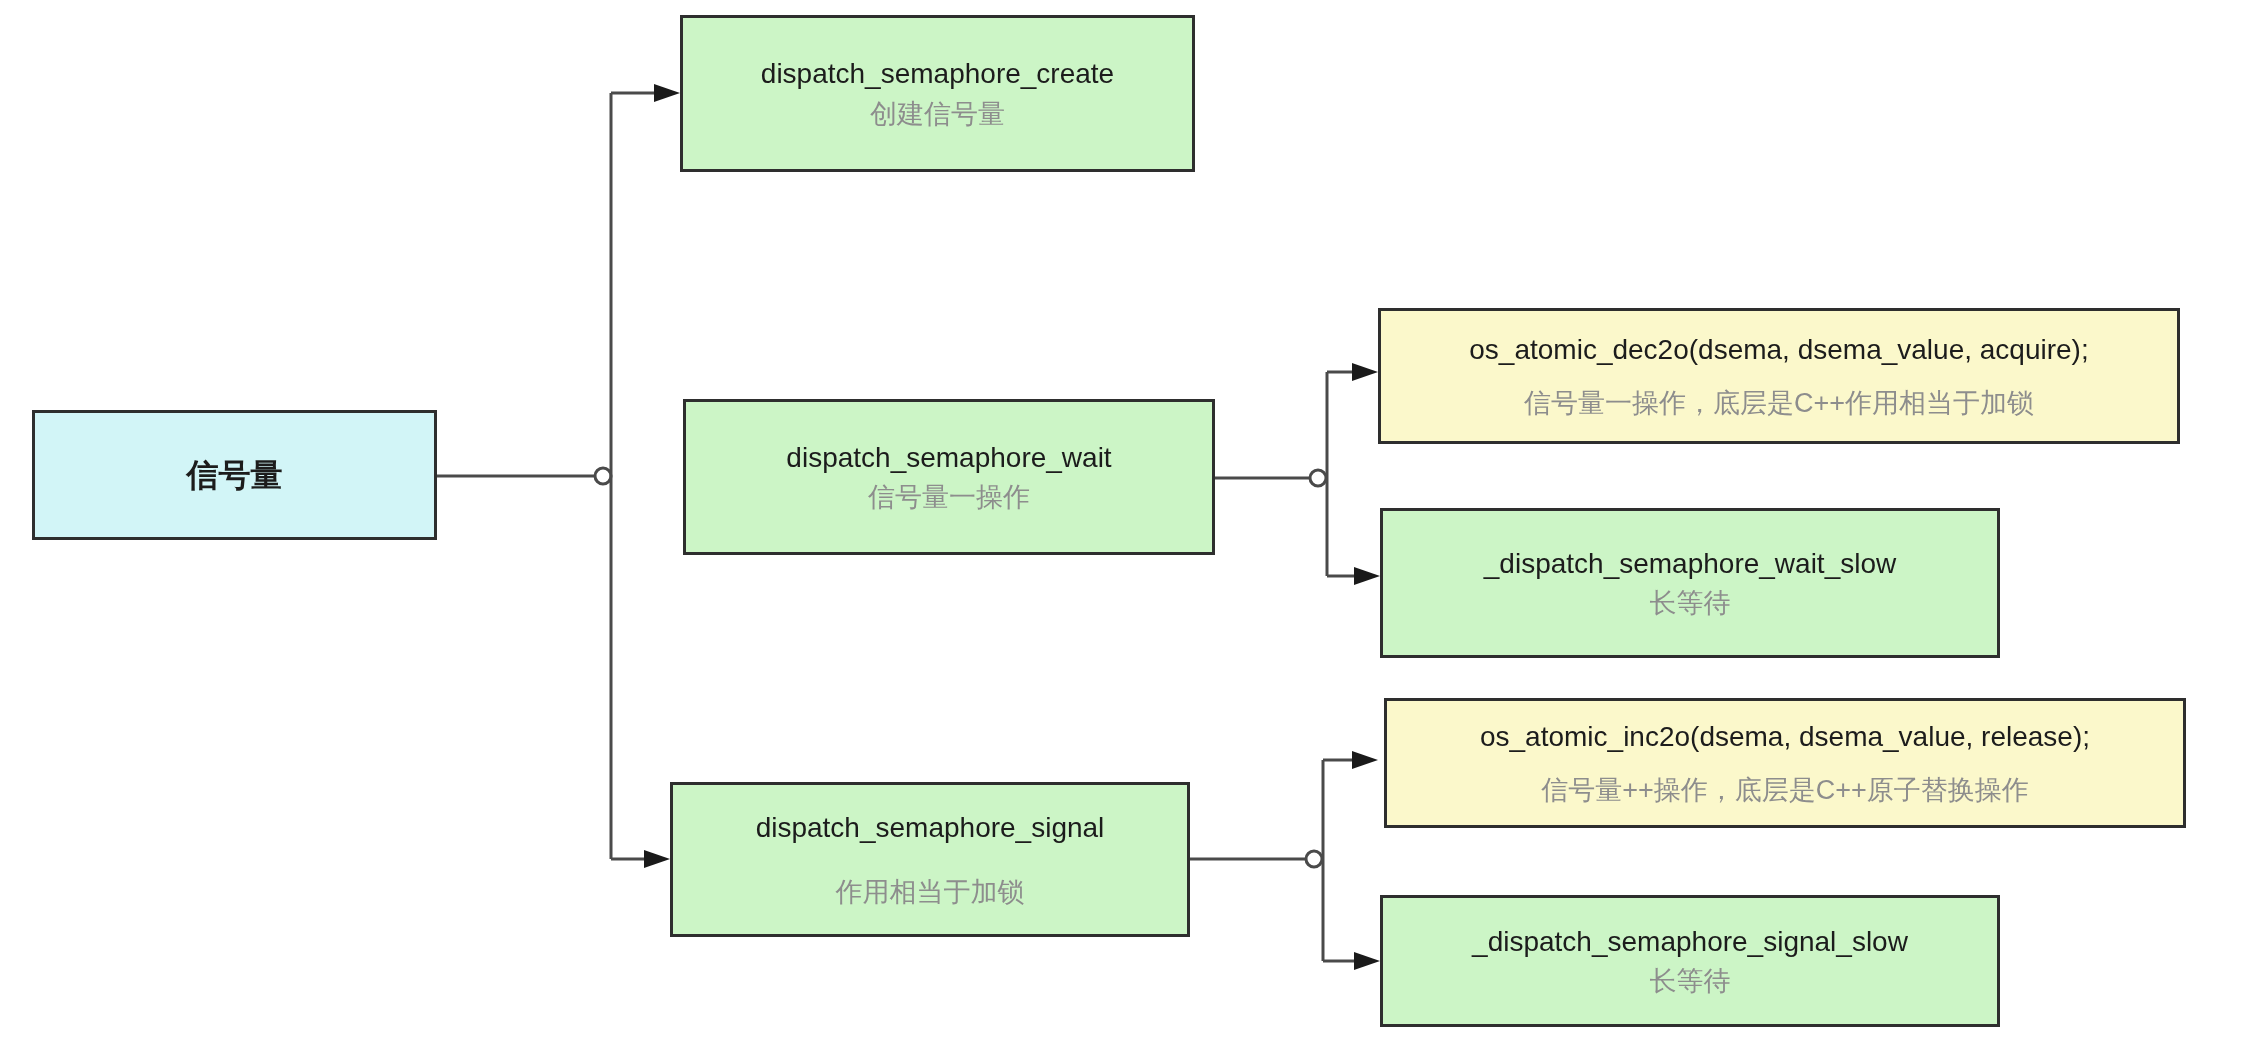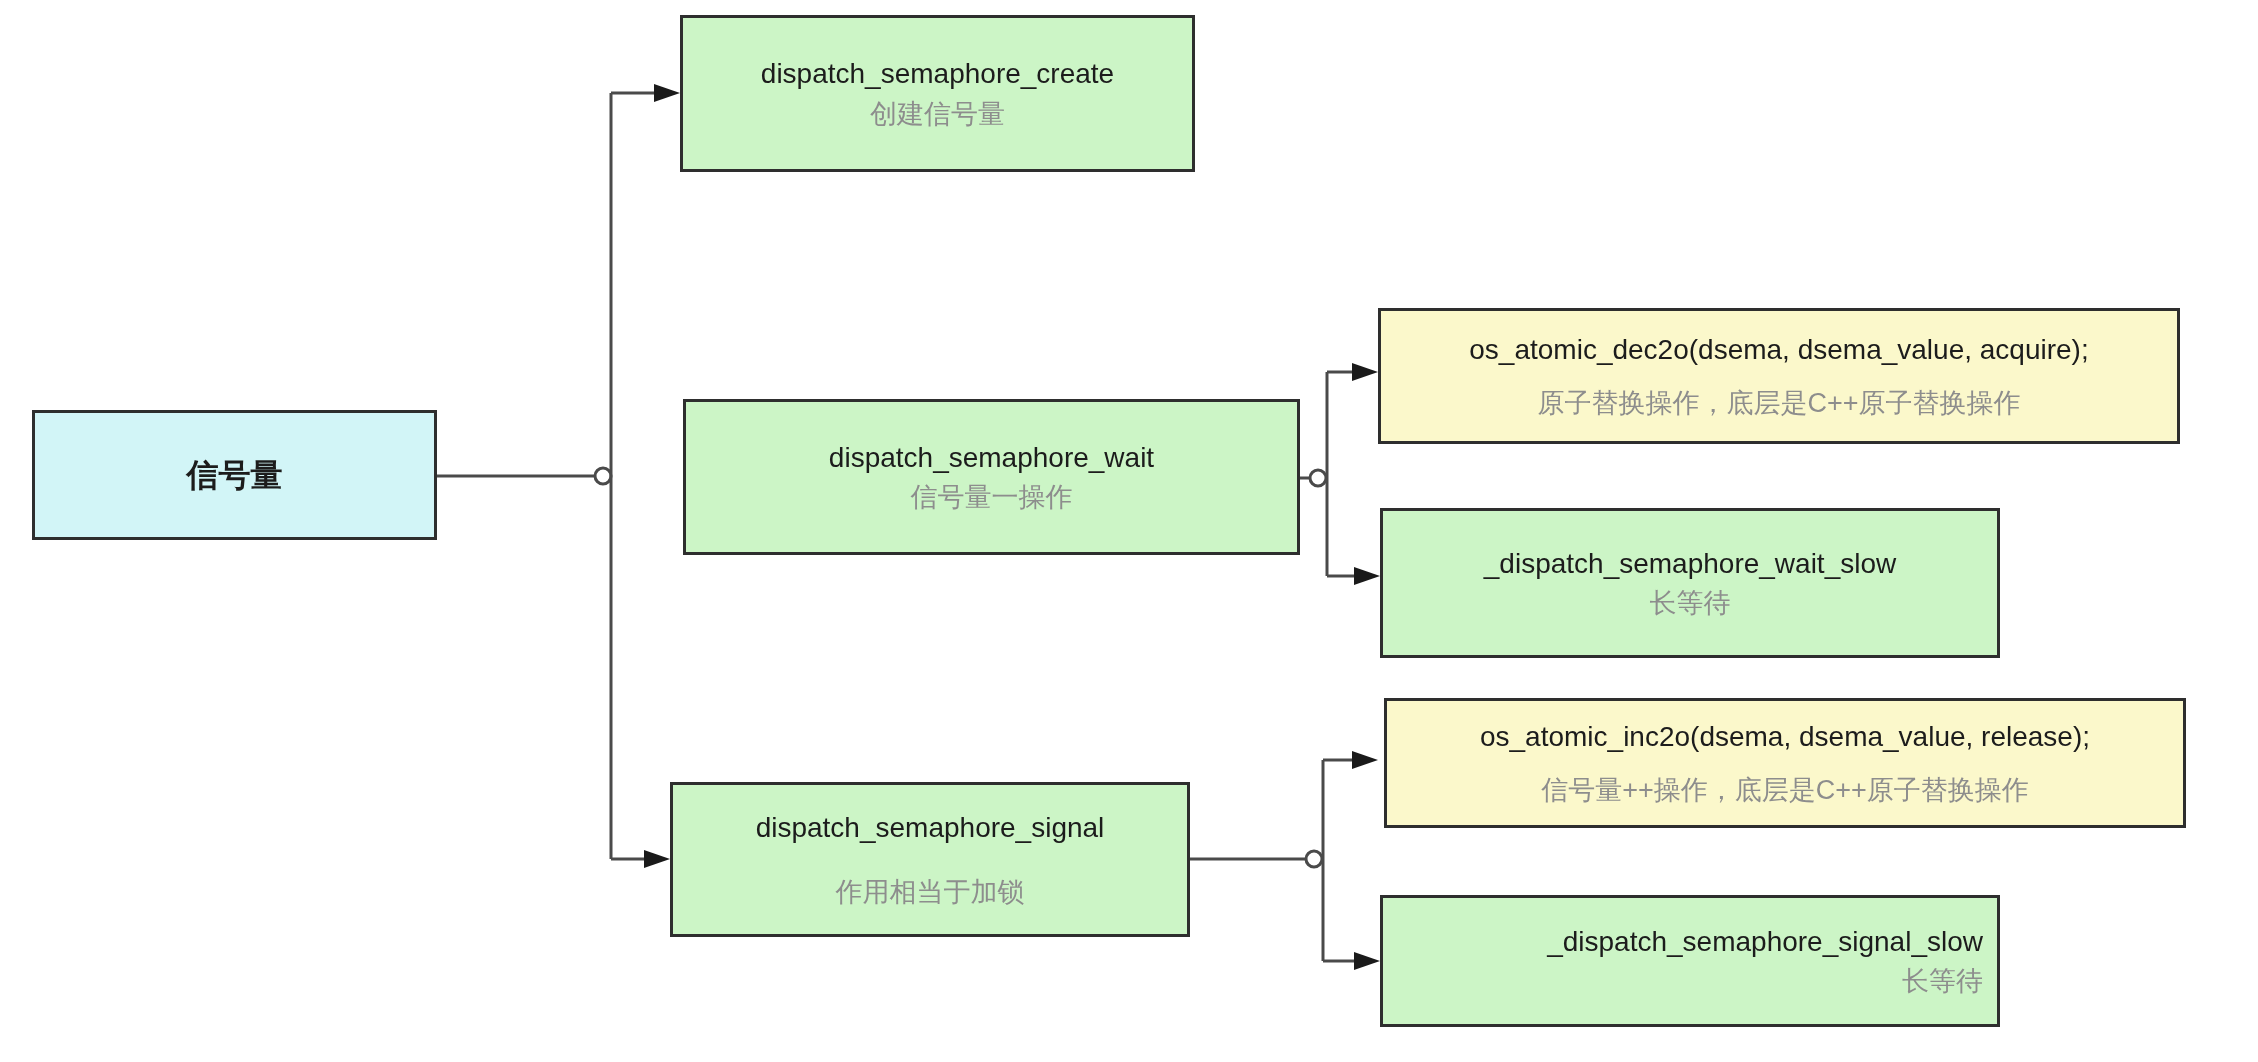--- a/index.html
+++ b/index.html
@@ -71,43 +71,43 @@
 
   <div class="node node--root" style="left:32px; top:410px; width:405px; height:130px;">
     <div class="title">信号量</div>
   </div>
 
   <div class="node node--green" style="left:680px; top:15px; width:515px; height:157px;">
     <div class="title">dispatch_semaphore_create</div>
     <div class="subtitle">创建信号量</div>
   </div>
 
-  <div class="node node--green" style="left:683px; top:399px; width:617px; height:156px;">
+  <div class="node node--green" style="left:683px; top:399px; width:532px; height:156px;">
     <div class="title">dispatch_semaphore_wait</div>
     <div class="subtitle">信号量一操作</div>
   </div>
 
   <div class="node node--green" style="left:670px; top:782px; width:520px; height:155px;gap:32px;">
     <div class="title">dispatch_semaphore_signal</div>
     <div class="subtitle">作用相当于加锁</div>
   </div>
 
   <div class="node node--yellow" style="left:1378px; top:308px; width:802px; height:136px;">
     <div class="title">os_atomic_dec2o(dsema, dsema_value, acquire);</div>
-    <div class="subtitle">原子替换操作，底层是C++原子替换操作</div>
+    <div class="subtitle">信号量一操作，底层是C++作用相当于加锁</div>
   </div>
 
   <div class="node node--green" style="left:1380px; top:508px; width:620px; height:150px;">
     <div class="title">_dispatch_semaphore_wait_slow</div>
     <div class="subtitle">长等待</div>
   </div>
 
   <div class="node node--yellow" style="left:1384px; top:698px; width:802px; height:130px;">
     <div class="title">os_atomic_inc2o(dsema, dsema_value, release);</div>
     <div class="subtitle">信号量++操作，底层是C++原子替换操作</div>
   </div>
 
-  <div class="node node--green" style="left:1380px; top:895px; width:620px; height:132px;align-items:flex-end;">
+  <div class="node node--green" style="left:1380px; top:895px; width:620px; height:132px;">
     <div class="title">_dispatch_semaphore_signal_slow</div>
     <div class="subtitle">长等待</div>
   </div>
 
 </div>
 
 </body></html>

